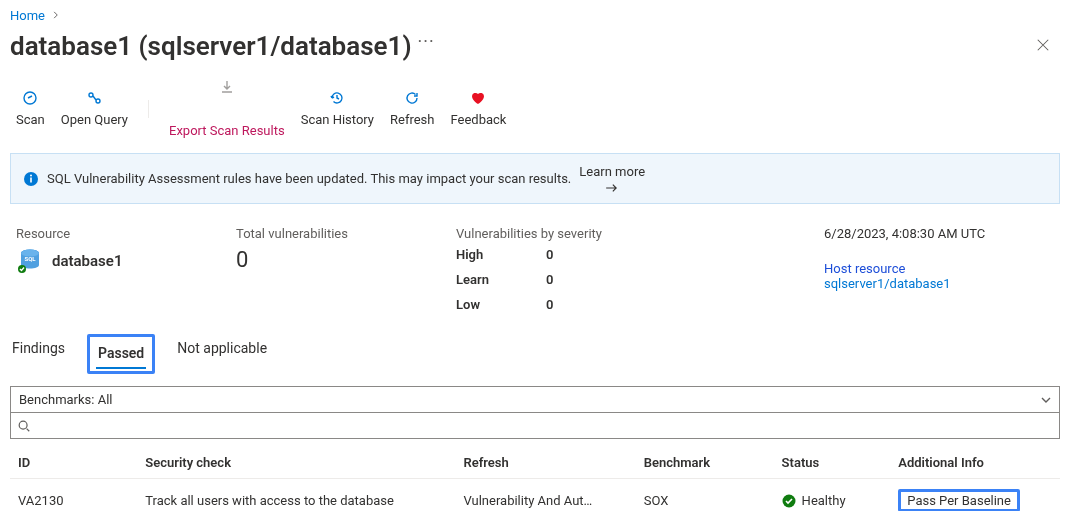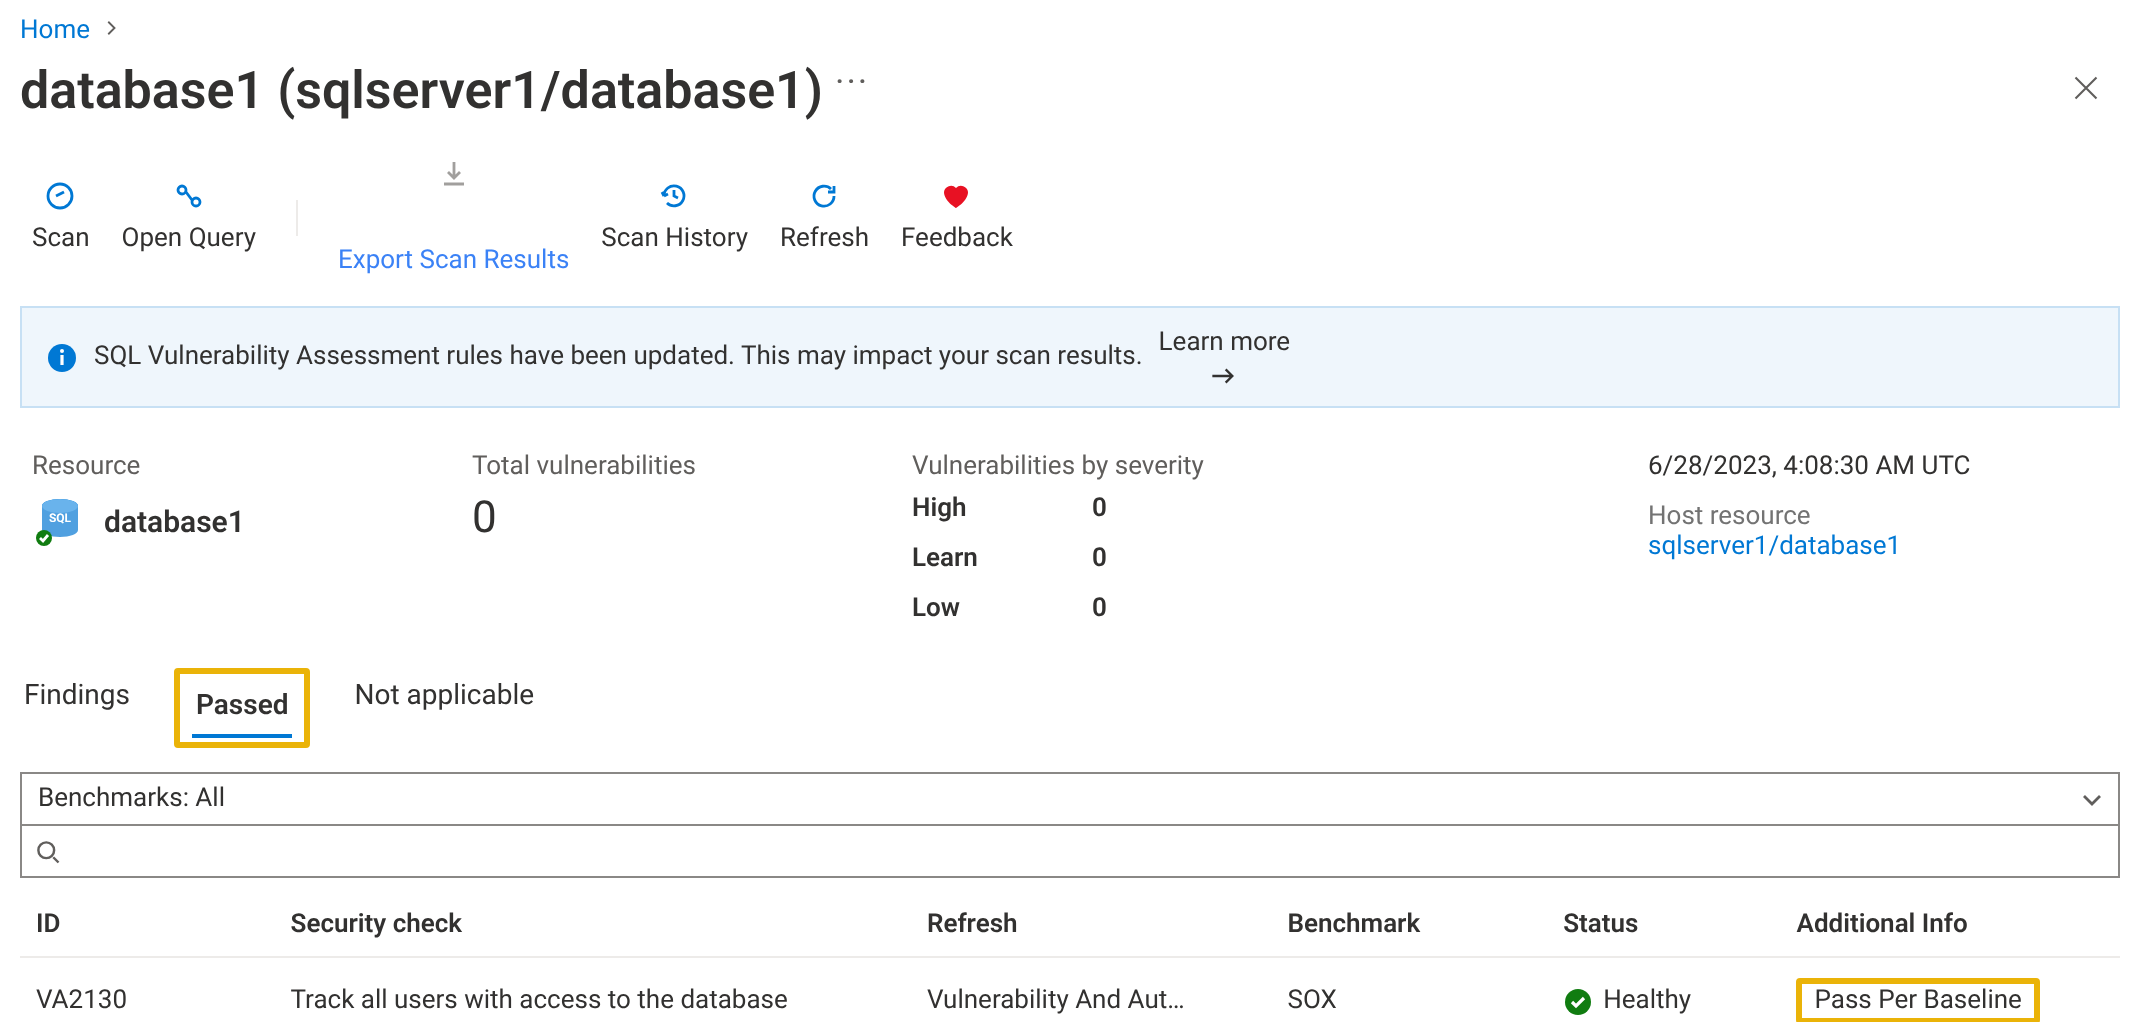--- a/index.html
+++ b/index.html
@@ -16,21 +16,21 @@
   .breadcrumb a { color: #0078d4; text-decoration: none; cursor: pointer; }
   .chevron-small { width: 10px; height: 10px; }
   .title-row { display: flex; align-items: center; justify-content: space-between; padding: 2px 0 14px 0; }
   .title-left { display: flex; align-items: flex-start; gap: 2px; }
   .title-text { font-size: 26px; font-weight: 600; color: #323130; }
   .dots { color: #605e5c; font-size: 18px; letter-spacing: 1px; padding: 0 4px; cursor: pointer; }
   .close-btn { color: #605e5c; cursor: pointer; padding: 6px 10px; }
   .close-btn svg { width: 14px; height: 14px; }
   .toolbar { display: flex; align-items: center; gap: 16px; padding: 4px 0 10px 6px; border-bottom: 1px solid transparent; }
   .tb-item { display: flex; align-items: center; gap: 6px; color: #323130; cursor: pointer; font-size: 13px; flex-direction: column; }
-  .tb-item.disabled { color: #3b82f6; cursor: default; gap: 28px; }
+  .tb-item.disabled { color: #be185d; cursor: default; gap: 28px; }
   .tb-icon { width: 16px; height: 16px; display:inline-flex; align-items:center; justify-content:center; }
   .tb-sep { width:1px; height:18px; background:#edebe9; margin:0 4px; }
   .info-banner {
     display: flex; align-items: center; gap: 8px;
     background: #eff6fc; border: 1px solid #c7e0f4;
     padding: 10px 12px; margin: 4px 0 18px 0;
     font-size: 13px; color: #323130;
   }
   .info-banner .info-icon { width:16px; height:16px; flex:none; }
   .learn-more { display:inline-flex; align-items:center; gap:4px; color:#323130; cursor:pointer;flex-direction:column; }
@@ -40,27 +40,27 @@
   .summary-col.meta { min-width: 230px; margin-left:auto; }
   .label { color:#605e5c; font-size:13px; margin-bottom:6px; }
   .big-num { font-size: 22px; font-weight: 400; }
   .resource-row { display:flex; align-items:center; gap:8px; margin-top:2px; }
   .db-icon { width:28px; height:28px; position:relative; }
   .resource-name { font-weight:600; font-size:15px; }
   .sev-grid { display:grid; grid-template-columns: 90px 60px; row-gap:10px; font-size:13px; }
   .sev-grid .k { font-weight:600; }
   .sev-grid .v { font-weight:600; }
   .meta-val { color:#323130; font-size:13px; }
-  .meta-label { color:#737373; font-size:13px; margin-top:10px; }
+  .meta-label { color:#1d4ed8; font-size:13px; margin-top:20px; }
   .meta-link { color:#0078d4; cursor:pointer; }
   .tabs { display:flex; gap:20px; padding: 6px 0 0 0; }
   .tab { padding: 6px 2px 8px 2px; cursor:pointer; color:#323130; font-size:14px; position:relative; }
   .tab.active { color:#323130; font-weight:600; }
   .tab.active::after { content:""; position:absolute; left:0; right:0; bottom:0; height:2px; background:#0078d4; }
-  .highlight-box { border:3px solid #eab308; padding:1px 6px; border-radius:2px; display:inline-block; }
+  .highlight-box { border:3px solid #3b82f6; padding:1px 6px; border-radius:2px; display:inline-block; }
   .highlight-box.tight { padding:2px 6px; }
   .tab.highlighted { padding:0; }
   .filter-bar { margin-top:12px; }
   .filter-select {
     width:100%; border:1px solid #8a8886; background:#fff;
     padding:5px 28px 5px 8px; font-size:13px;
     position:relative; cursor:pointer;
   }
   .filter-row { position:relative; }
   .chev-down { position:absolute; right:8px; top:50%; transform:translateY(-50%); width:12px; height:12px; pointer-events:none; }

